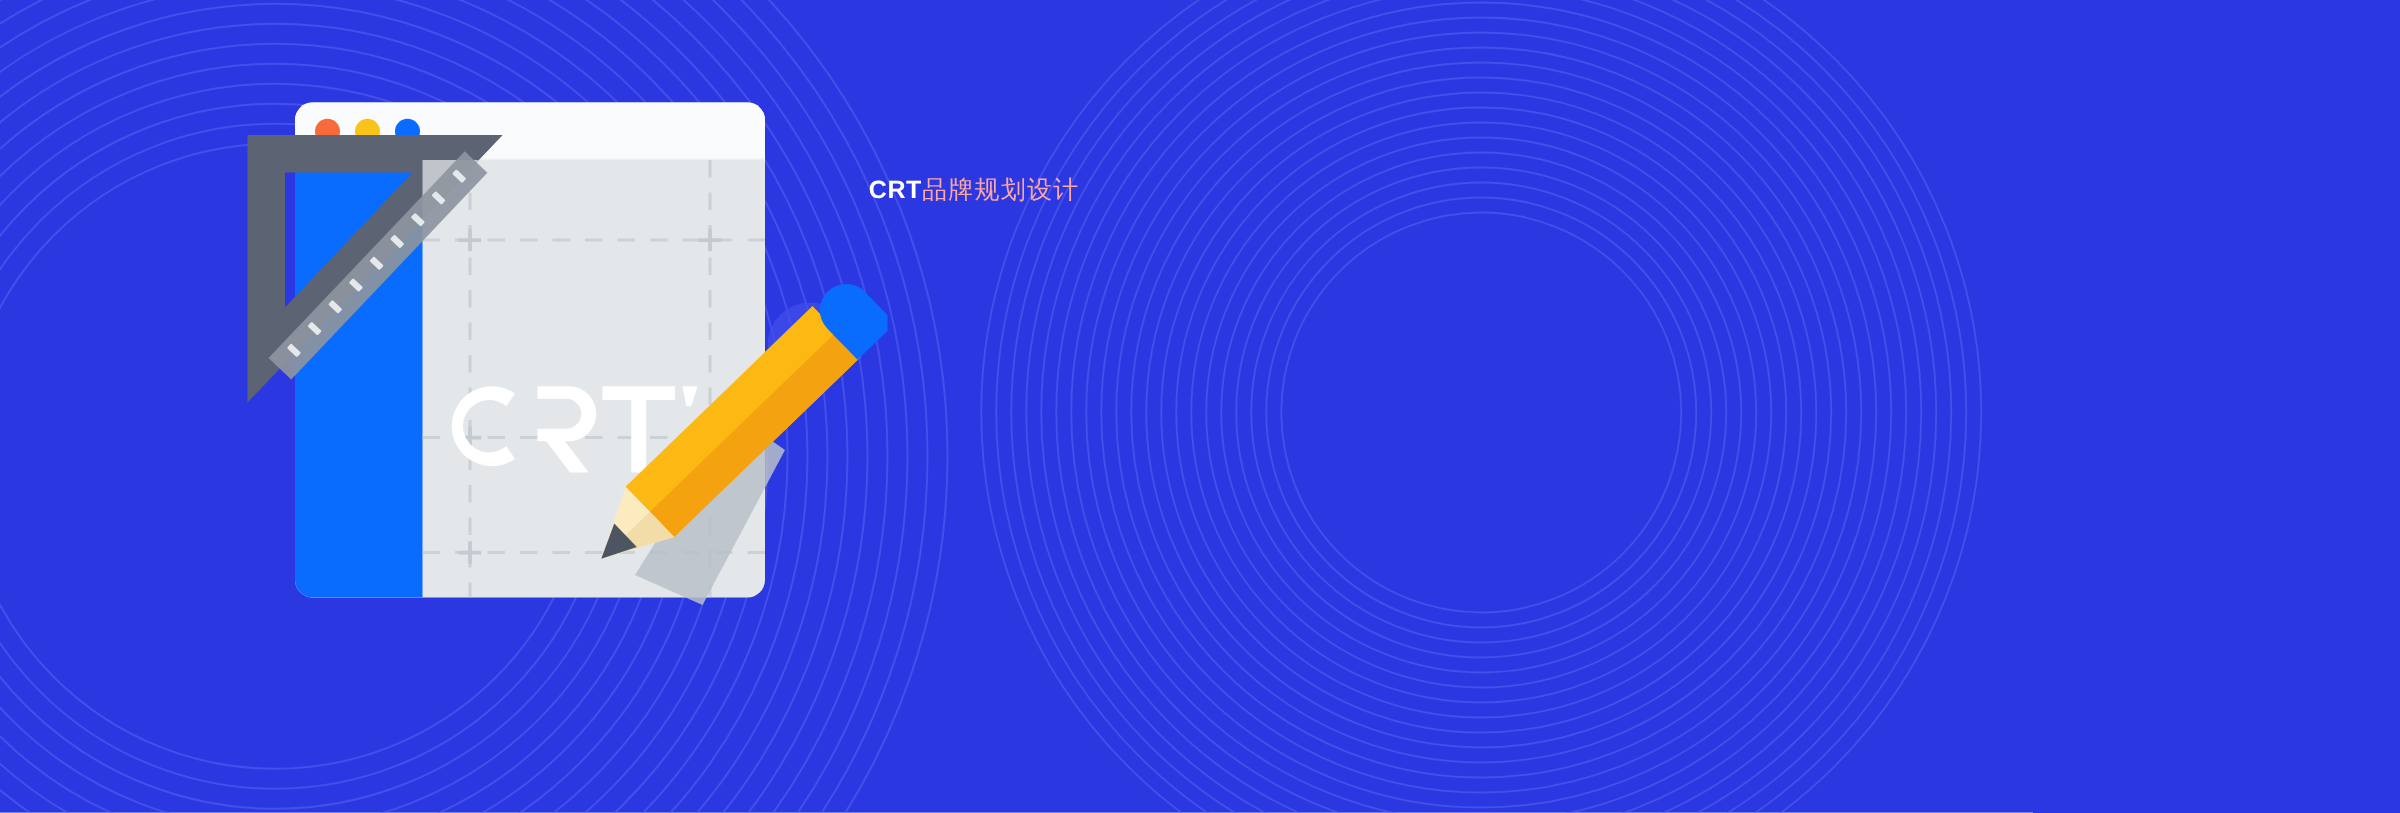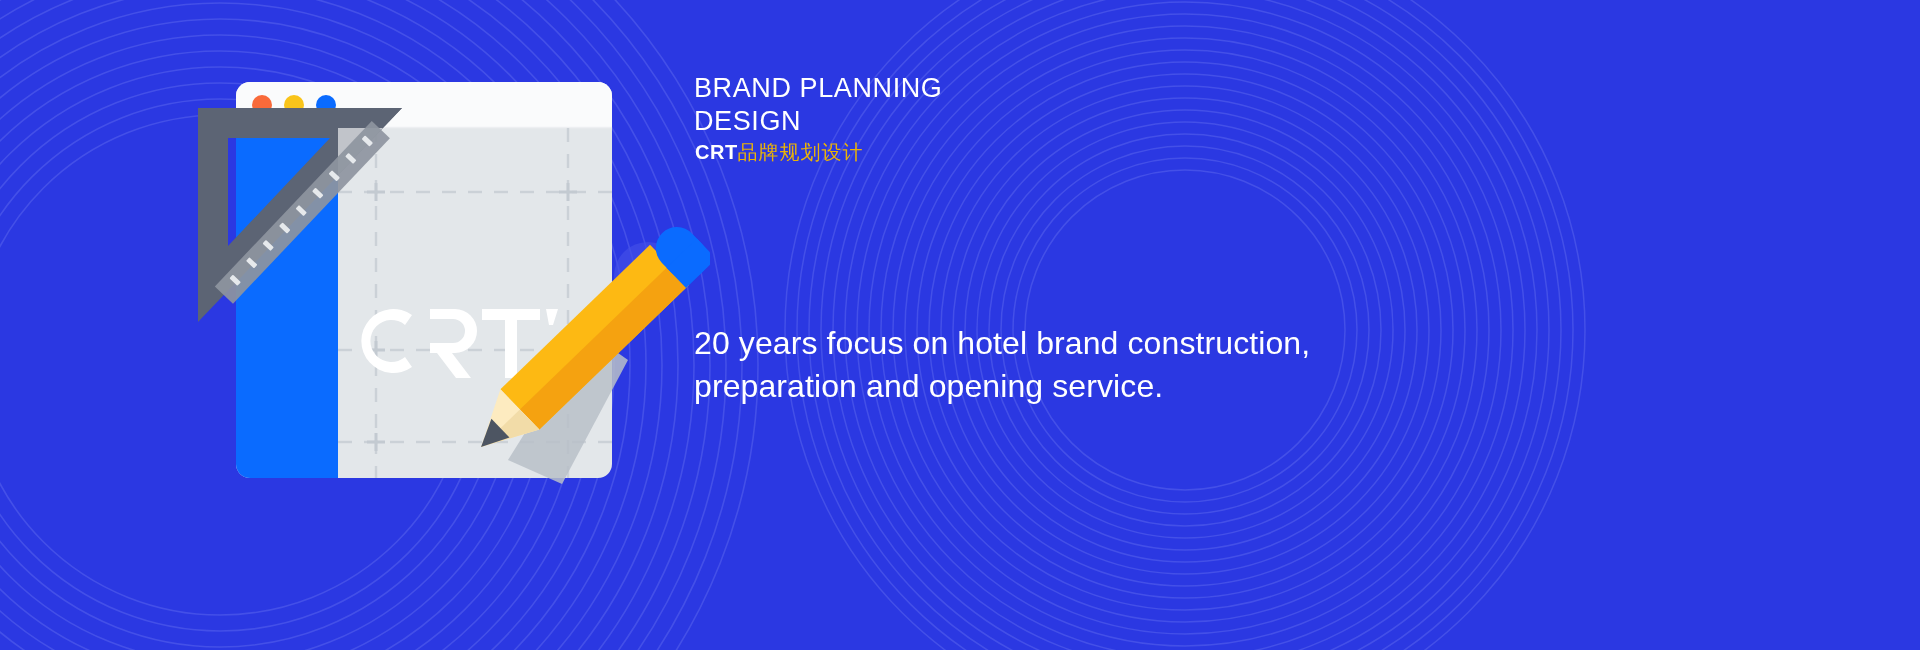--- a/index.html
+++ b/index.html
@@ -61,21 +61,21 @@
     font-size:20px;
     line-height:1.35;
     white-space:nowrap;
   }
   .sub-crt {
     color:#ffffff;
     font-weight:700;
     letter-spacing:0.5px;
   }
   .sub-cn {
-    color:#eab308;
+    color:#fca5a5;
     font-weight:400;
     letter-spacing:1px;
   }
 
   .lead-en {
     position:absolute;
     left:0; top:322px;
     width:760px;
     color:#FFFFFF;
     font-size:32px;
@@ -254,25 +254,21 @@
           <path d="M350 358 L378 358 L350 412 Z" fill="#F2DCA8"></path>
 
           <path d="M337 385 L363 385 L350 412 Z" fill="#4D5562"></path>
         </g>
       </g>
     </svg>
   </div>
 
   <div id="text-col">
 
-    <div class="eyebrow">BRAND PLANNING
-DESIGN</div>
 
     <div class="sub-line">
       <span class="sub-crt">CRT</span><span class="sub-cn">品牌规划设计</span>
     </div>
 
-    <div class="lead-en">20 years focus on hotel brand construction,
-preparation and opening service.</div>
 
   </div>
 
 </div>
 
 </body></html>

